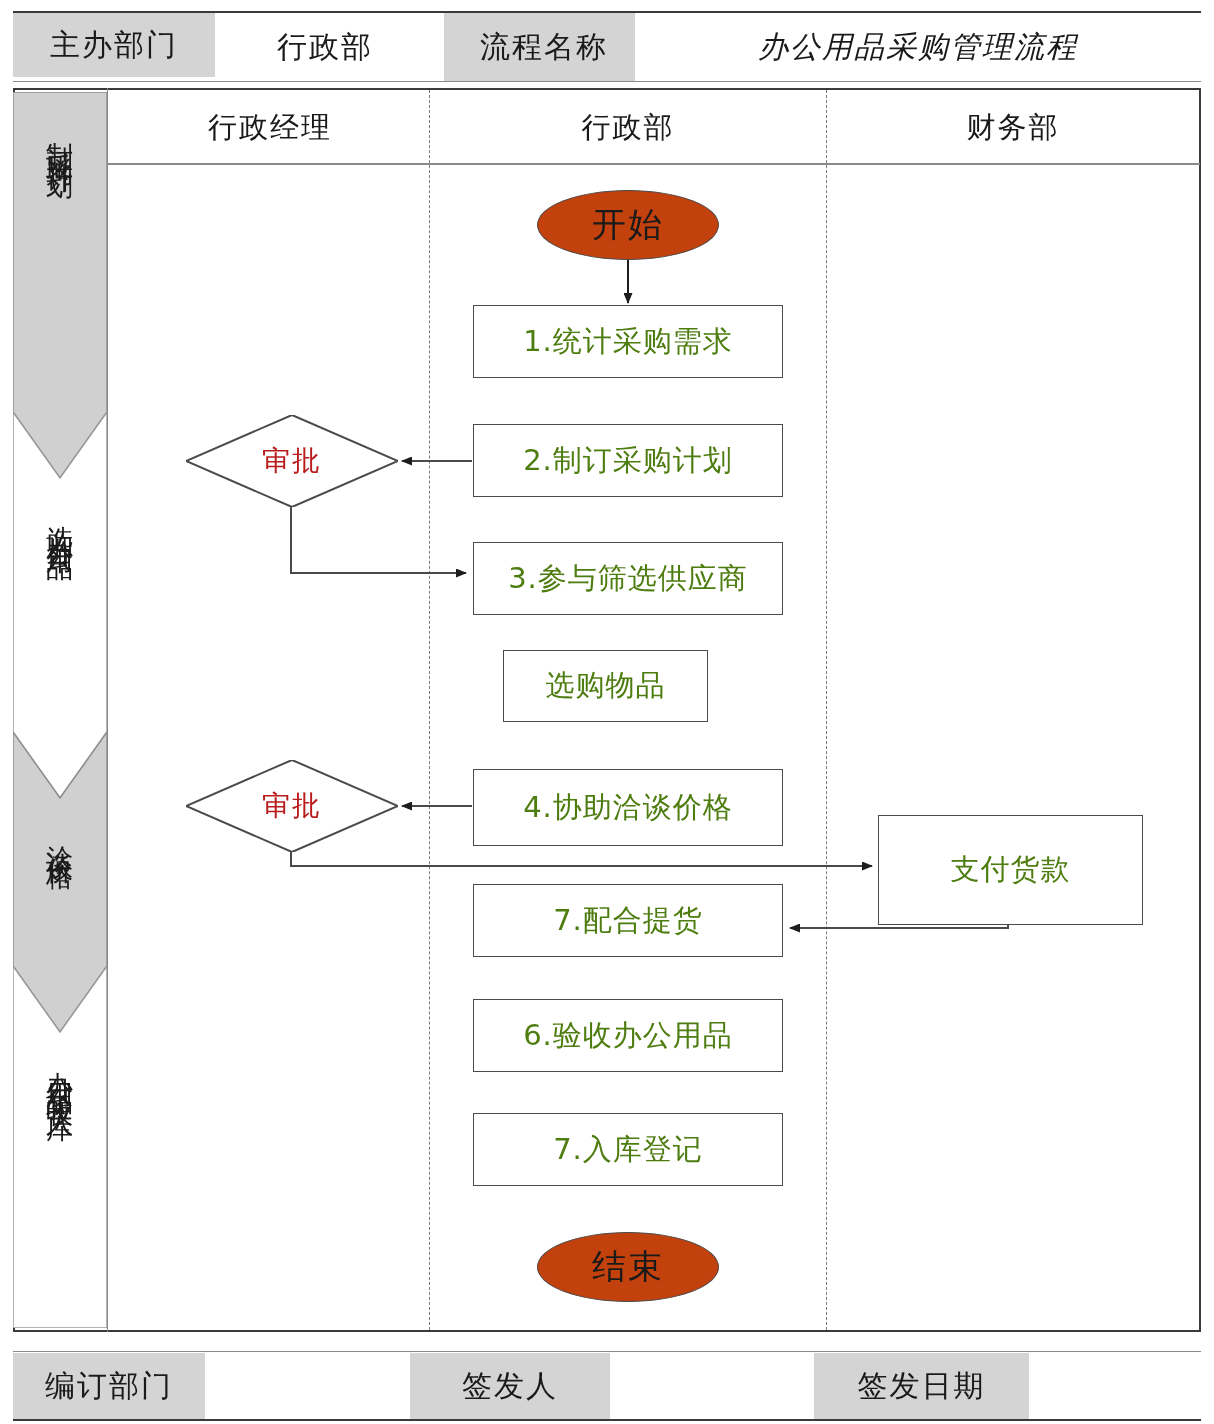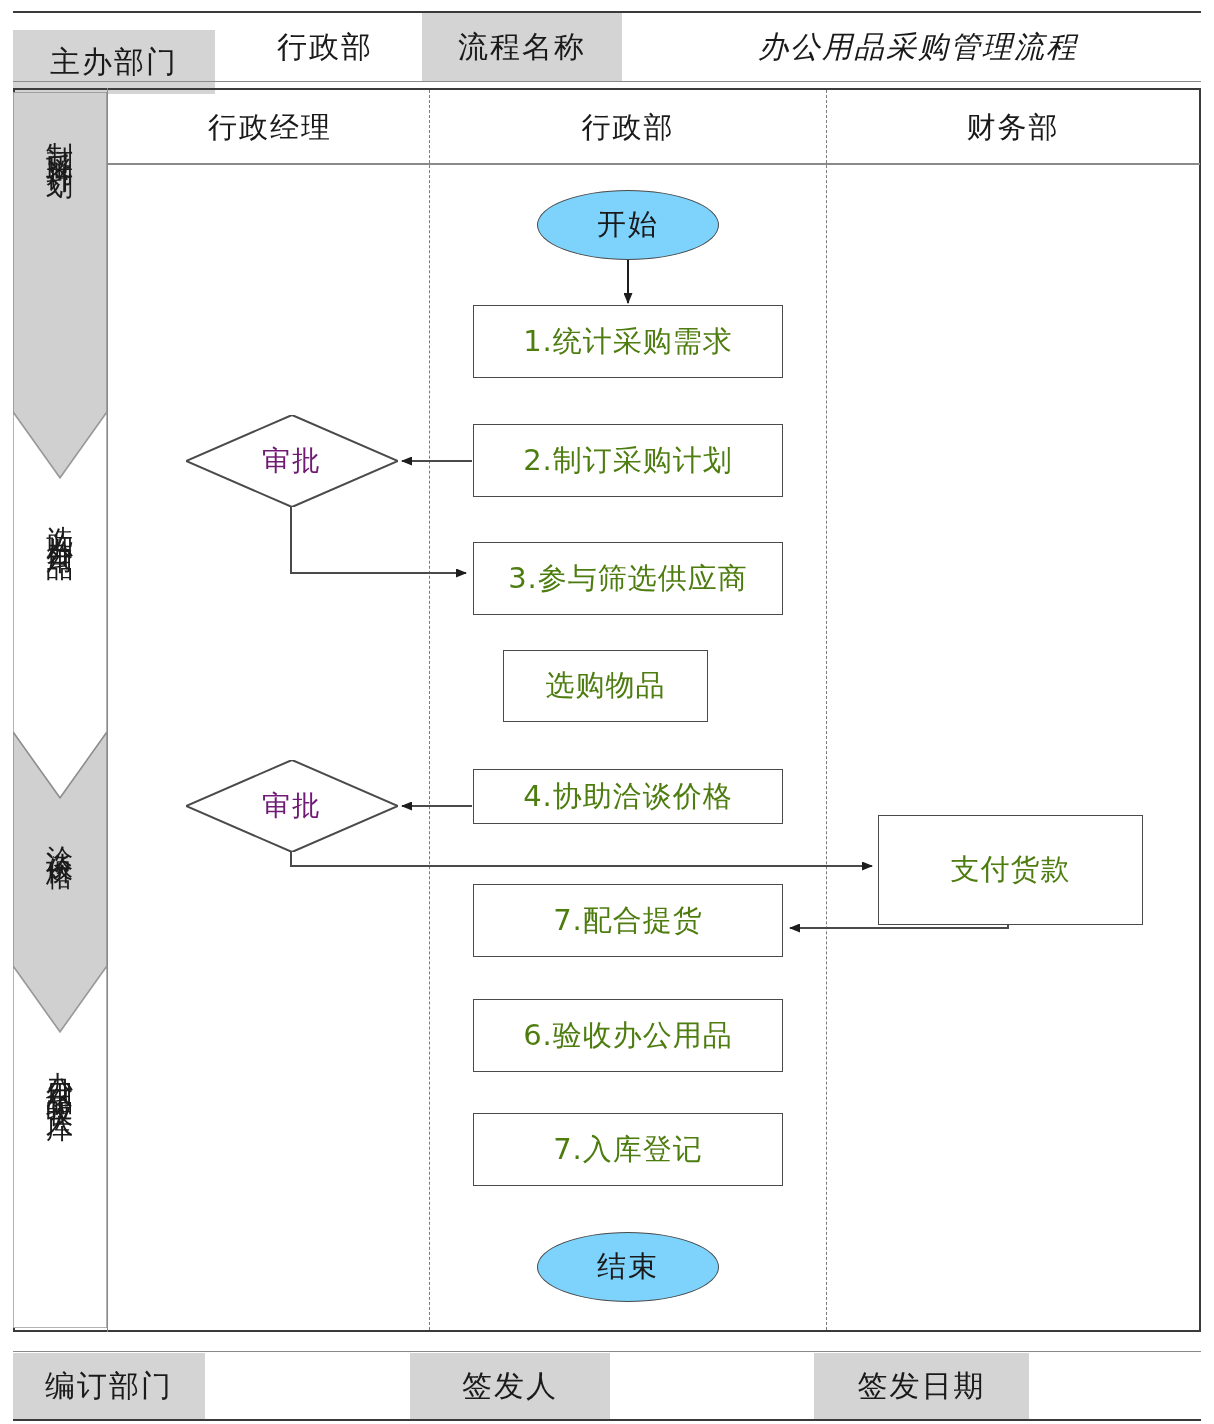--- a/index.html
+++ b/index.html
@@ -91,55 +91,55 @@
     font-size: 29px;
     color: #4d7c0f;
     letter-spacing: 1px;
     white-space: nowrap;
   }
   .terminator {
     position: absolute;
     box-sizing: border-box;
     border: 1px solid #4a4a4a;
     border-radius: 50%;
-    background: #7dd3fc;
-    display: flex;
-    align-items: center;
-    justify-content: center;
-    font-size: 29px;
+    background: #c2410c;
+    display: flex;
+    align-items: center;
+    justify-content: center;
+    font-size: 34px;
     color: #1a1a1a;
     letter-spacing: 2px;
   }
   .decision {
     position: absolute;
     display: flex;
     align-items: center;
     justify-content: center;
   }
   .decision .decision-label {
     position: relative;
     z-index: 2;
     font-size: 28px;
-    color: #701a75;
+    color: #b91c1c;
     letter-spacing: 2px;
     white-space: nowrap;
   }
   .decision svg { position: absolute; inset: 0; }
 
   .connector { position: absolute; }
   .connector svg { display: block; overflow: visible; }
 </style>
 </head>
 <body>
 
 <div id="page">
 
-  <div class="meta-cell shaded" style="left:13px;  top:30px; width:202px; height:64px;">主办部门</div>
+  <div class="meta-cell shaded" style="left:13px;  top:13px; width:202px; height:64px;">主办部门</div>
   <div class="meta-cell plain" style="left:215px; top:13px; width:220px; height:68px;">行政部</div>
-  <div class="meta-cell shaded" style="left:422px; top:13px; width:200px; height:68px;">流程名称</div>
+  <div class="meta-cell shaded" style="left:444px; top:13px; width:200px; height:68px;">流程名称</div>
   <div class="meta-cell plain" style="left:635px; top:13px; width:566px; height:68px;font-style:italic;">办公用品采购管理流程</div>
 
   <div class="rule" style="left:13px; top:11px; width:1188px; height:2px;"></div>
   <div class="rule thin" style="left:13px; top:81px; width:1188px; height:1px;"></div>
 
   <div class="rule" style="left:13px; top:88px; width:2px; height:1244px;"></div>
   <div class="rule" style="left:1199px; top:88px; width:2px; height:1244px;"></div>
   <div class="rule" style="left:13px; top:88px; width:1188px; height:2px;"></div>
   <div class="rule" style="left:13px; top:1330px; width:1188px; height:2px;"></div>
 
@@ -213,21 +213,21 @@
   <div class="terminator" style="left:537px; top:190px; width:182px; height:70px;">开始</div>
 
   <div class="node" style="left:473px; top:305px; width:310px; height:73px;">1.统计采购需求</div>
 
   <div class="node" style="left:473px; top:424px; width:310px; height:73px;">2.制订采购计划</div>
 
   <div class="node" style="left:473px; top:542px; width:310px; height:73px;">3.参与筛选供应商</div>
 
   <div class="node" style="left:503px; top:650px; width:205px; height:72px;">选购物品</div>
 
-  <div class="node" style="left:473px; top:769px; width:310px; height:55px;">4.协助洽谈价格</div>
+  <div class="node" style="left:473px; top:769px; width:310px; height:77px;">4.协助洽谈价格</div>
 
   <div class="node" style="left:878px; top:815px; width:265px; height:110px;">支付货款</div>
 
   <div class="node" style="left:473px; top:884px; width:310px; height:73px;">7.配合提货</div>
 
   <div class="node" style="left:473px; top:999px; width:310px; height:73px;">6.验收办公用品</div>
 
   <div class="node" style="left:473px; top:1113px; width:310px; height:73px;">7.入库登记</div>
 
   <div class="terminator" style="left:537px; top:1232px; width:182px; height:70px;">结束</div>

